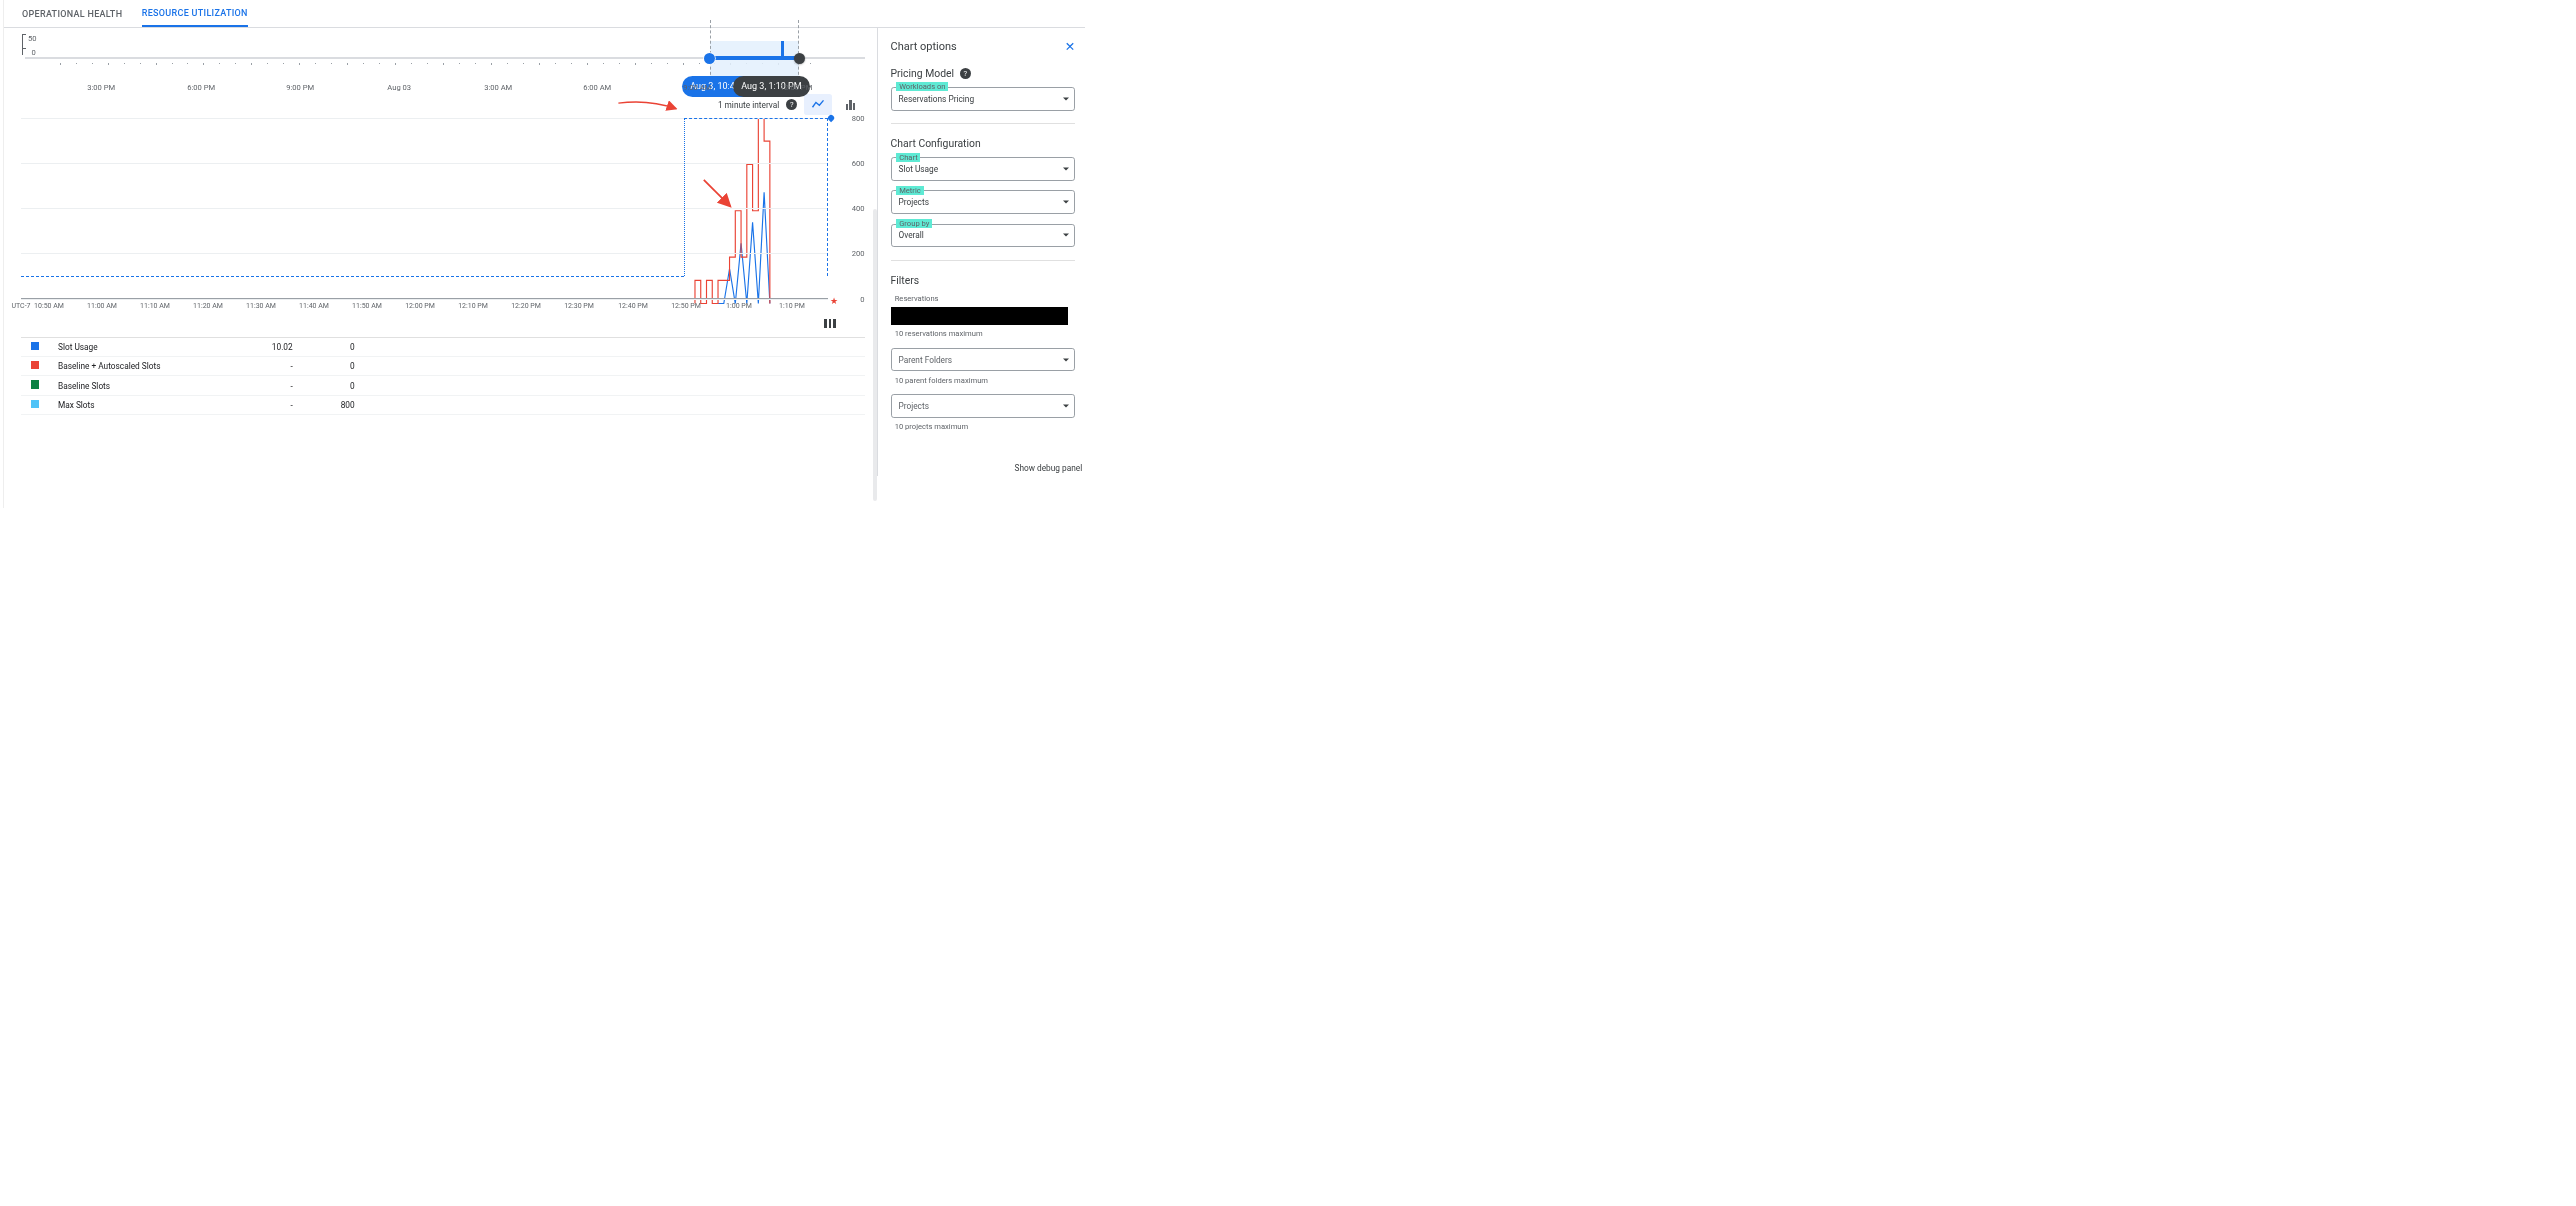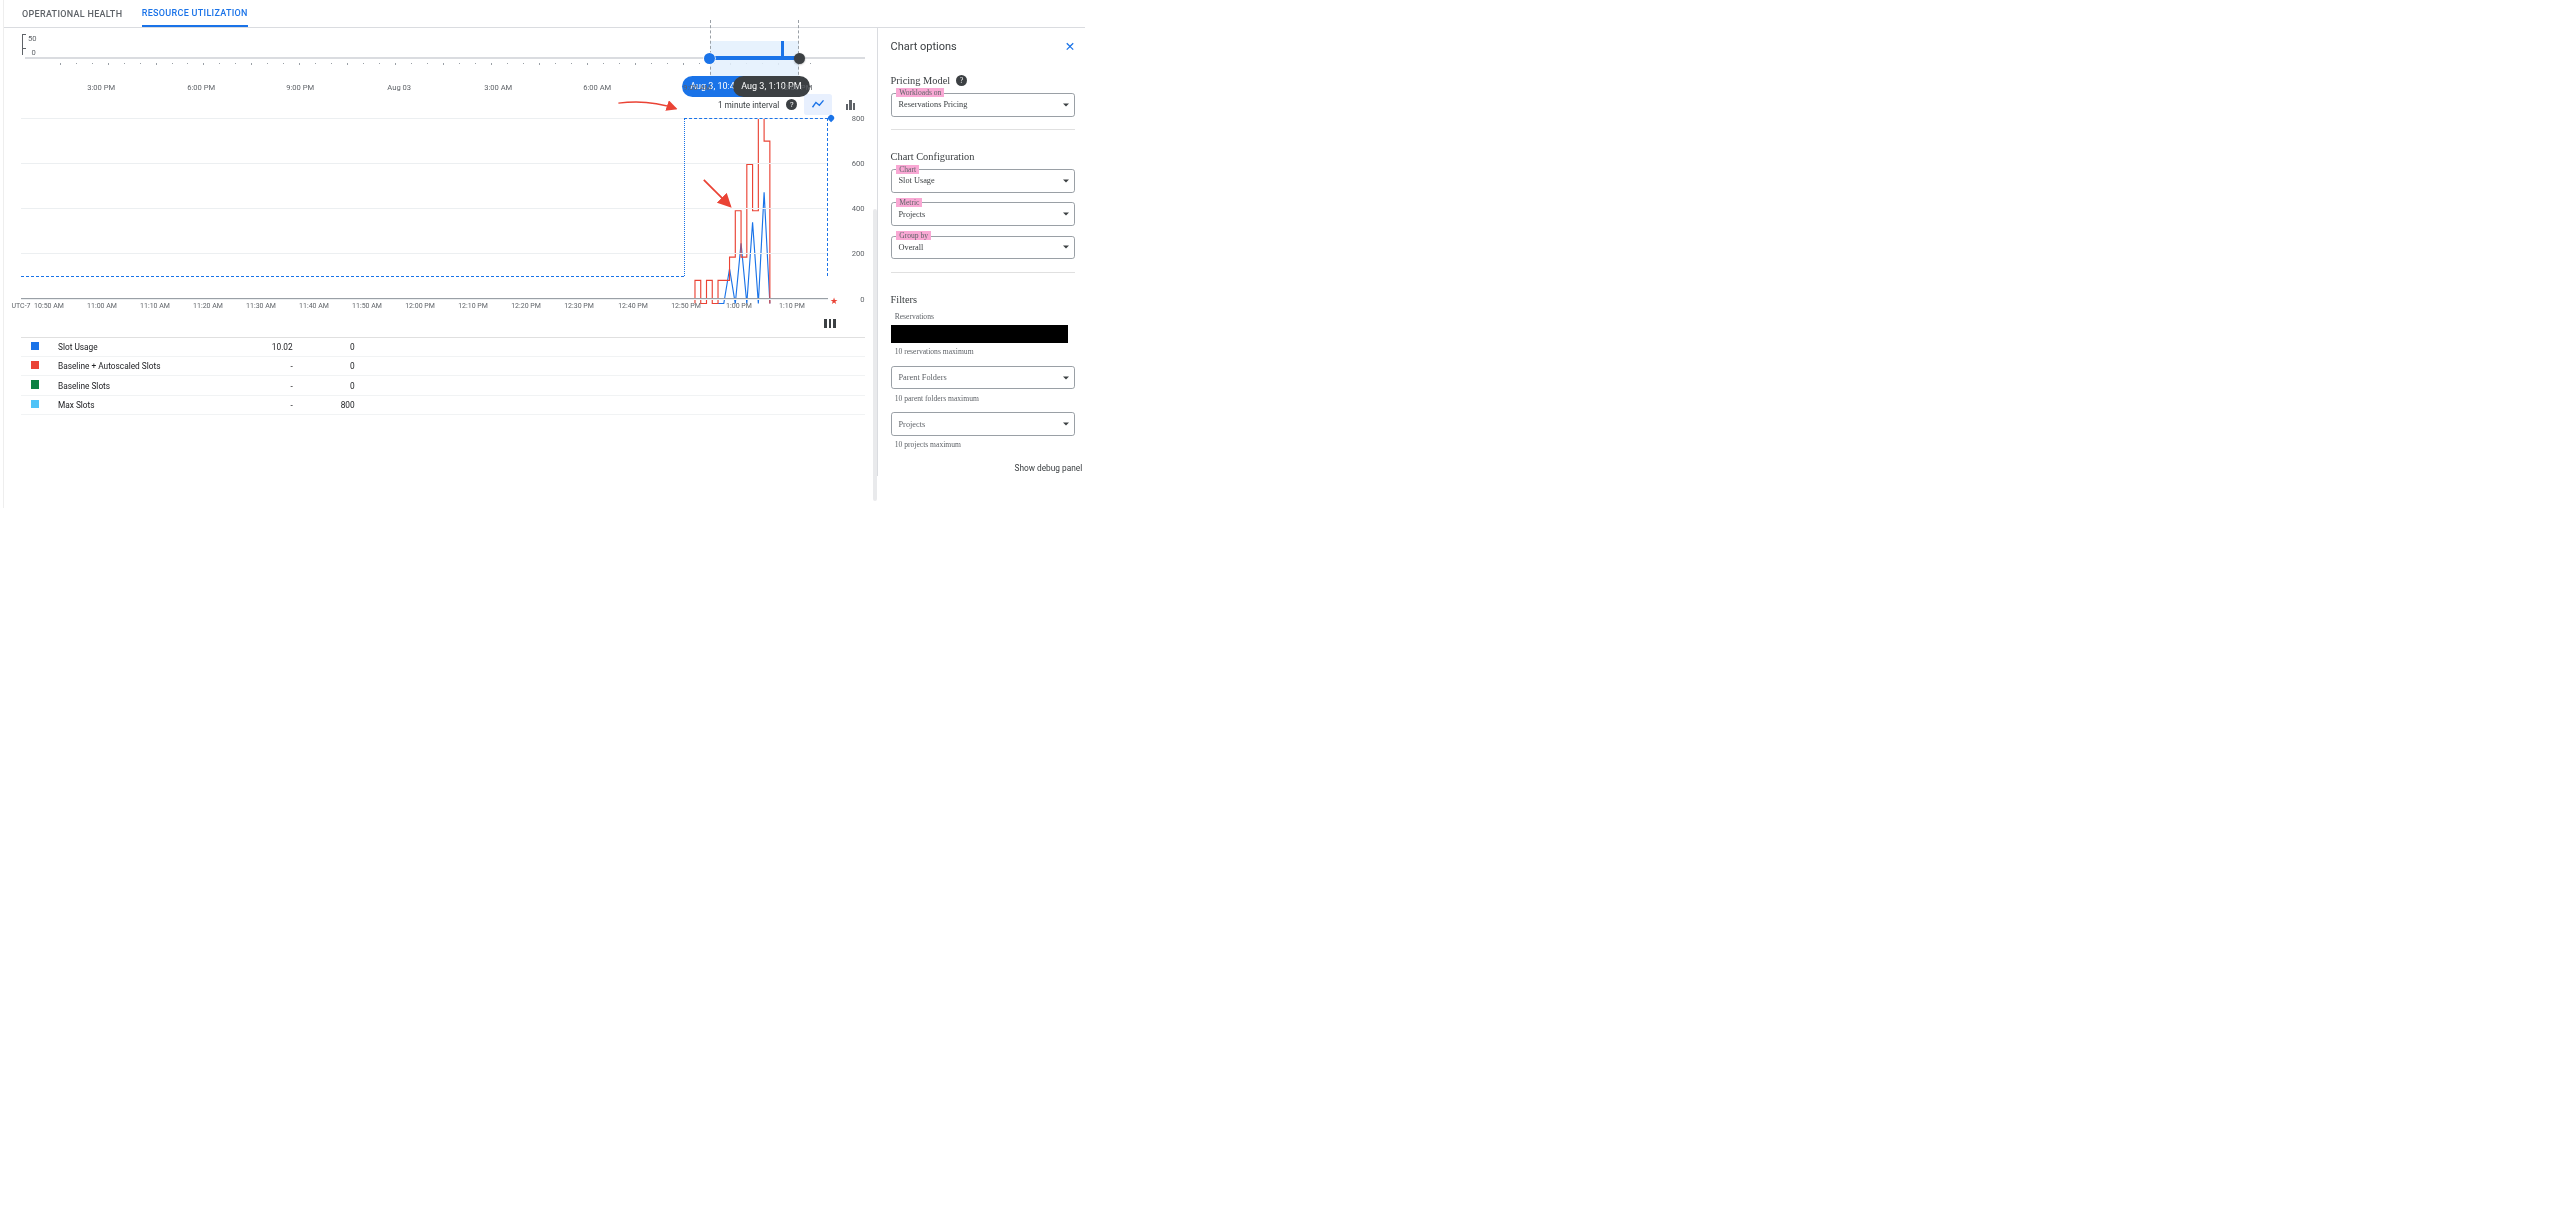--- a/index.html
+++ b/index.html
@@ -82,24 +82,24 @@
   .legend-head, .legend-row { display:grid; grid-template-columns: 37px 132px 111px 62px; align-items:center; height:19.4px; font-size:8.3px; }
   .legend-head { background:#f1f3f4; color:#3c4043; font-weight:500; }
   .legend-head .sort { display:flex; align-items:center; gap:2.8px; justify-content:flex-end; }
   .legend-row { border-bottom:0.7px solid #f1f3f4; }
   .legend .num { text-align:right; padding-right:8.3px; }
   .sw { width:8.3px; height:8.3px; display:inline-block; }
 
   
   .rp-title { font-size:11px; color:#3c4043; margin-bottom:4.2px; display:flex; justify-content:space-between; align-items:center; }
   .rp-close { color:#1a73e8; font-size:12.5px; cursor:pointer; }
-  .rp-section { margin-top:21px;font-family:Liberation Serif, serif; }
+  .rp-section { margin-top:13px; }
   .rp-h { font-size:10.4px; color:#3c4043; display:flex; align-items:center; gap:5.6px; margin-bottom:7px; }
   .gcp-select { position:relative; border:0.7px solid #9aa0a6; border-radius:2.8px; height:23.6px; display:flex; align-items:center; padding:0 19.4px 0 7px; font-size:8.3px; color:#3c4043; }
-  .gcp-select .label { position:absolute; top:-5.6px; left:4.9px; background:#f9a8d4; padding:0 2.8px; font-size:7.6px; color:#5f6368; }
+  .gcp-select .label { position:absolute; top:-5.6px; left:4.9px; background:#5eead4; padding:0 2.8px; font-size:7.6px; color:#5f6368; }
   .gcp-select .caret { position:absolute; right:5.6px; top:50%; transform:translateY(-50%); border-left:3.5px solid transparent; border-right:3.5px solid transparent; border-top:3.5px solid #3c4043; }
   .gcp-select.plain { color:#5f6368; }
   .rp-help { font-size:7.6px; color:#5f6368; margin:4.2px 0 0 4.2px; }
   .rp-hr { border:none; border-top:0.7px solid #e0e0e0; margin:12.5px 0 0 0; }
   .redacted { background:#000; height:18px; width:177px; margin-top:4.2px; }
   .debug { position:absolute; right:2.8px; bottom:2.8px; font-size:8.3px; color:#3c4043; }
   .scroll-stub { position:absolute; right:0; top:181px; width:4.2px; height:292px; background:#dadce0; border-radius:2.1px; opacity:.6; }
 </style>
 </head>
 <body>

